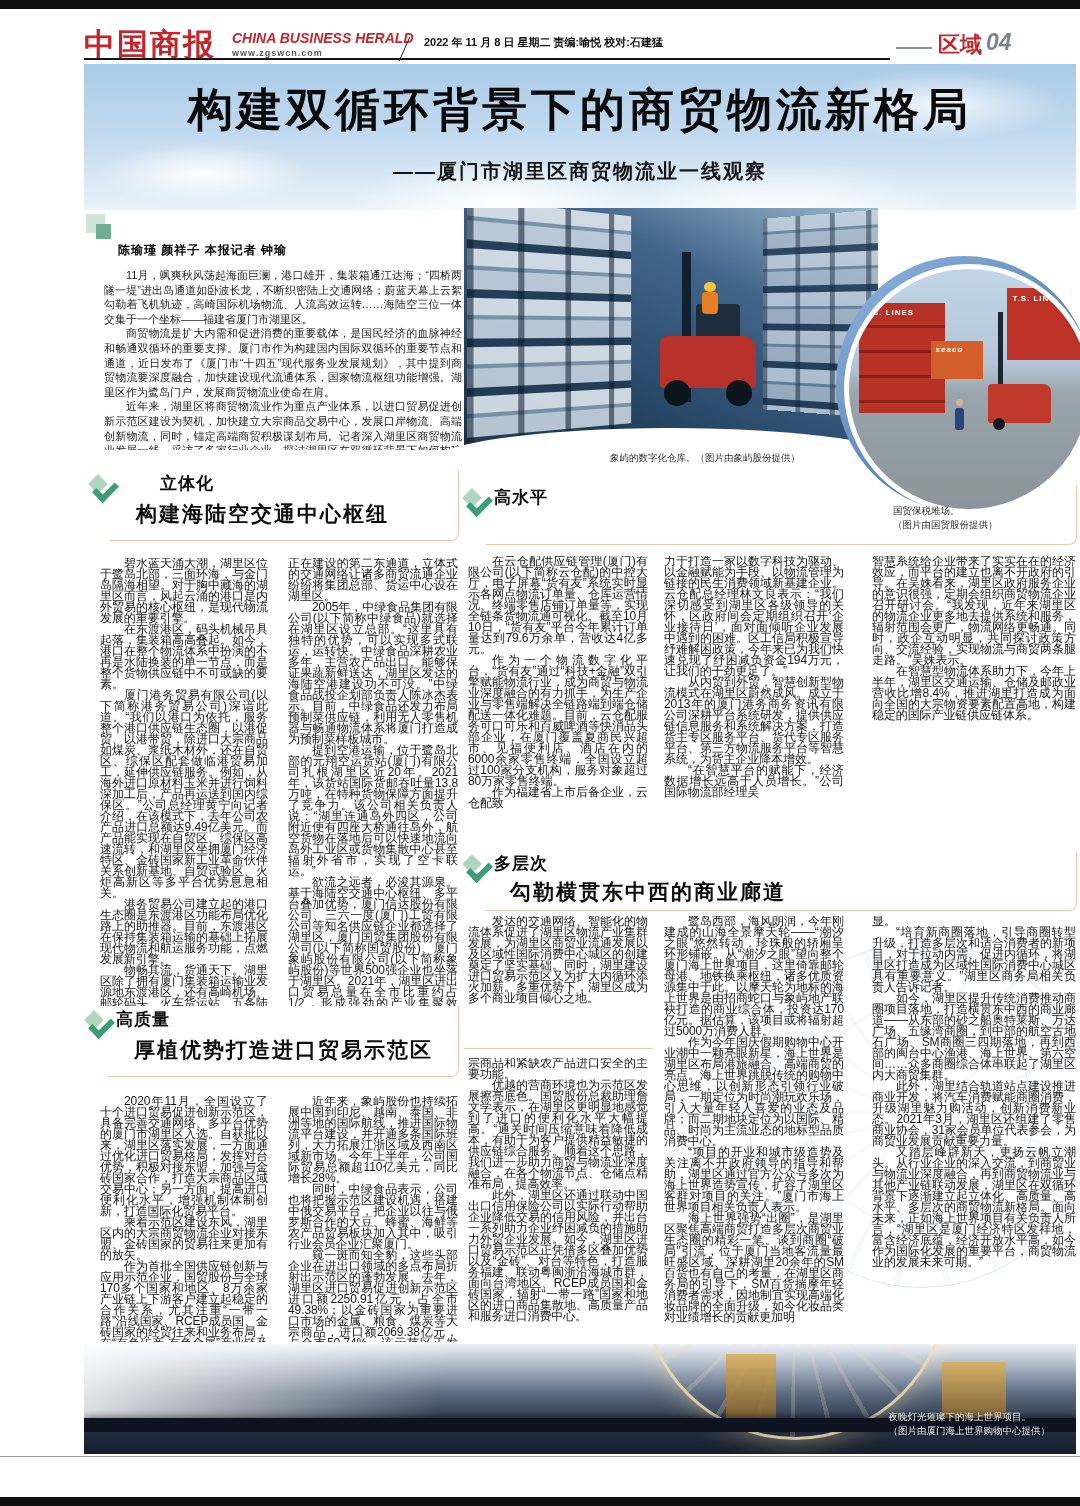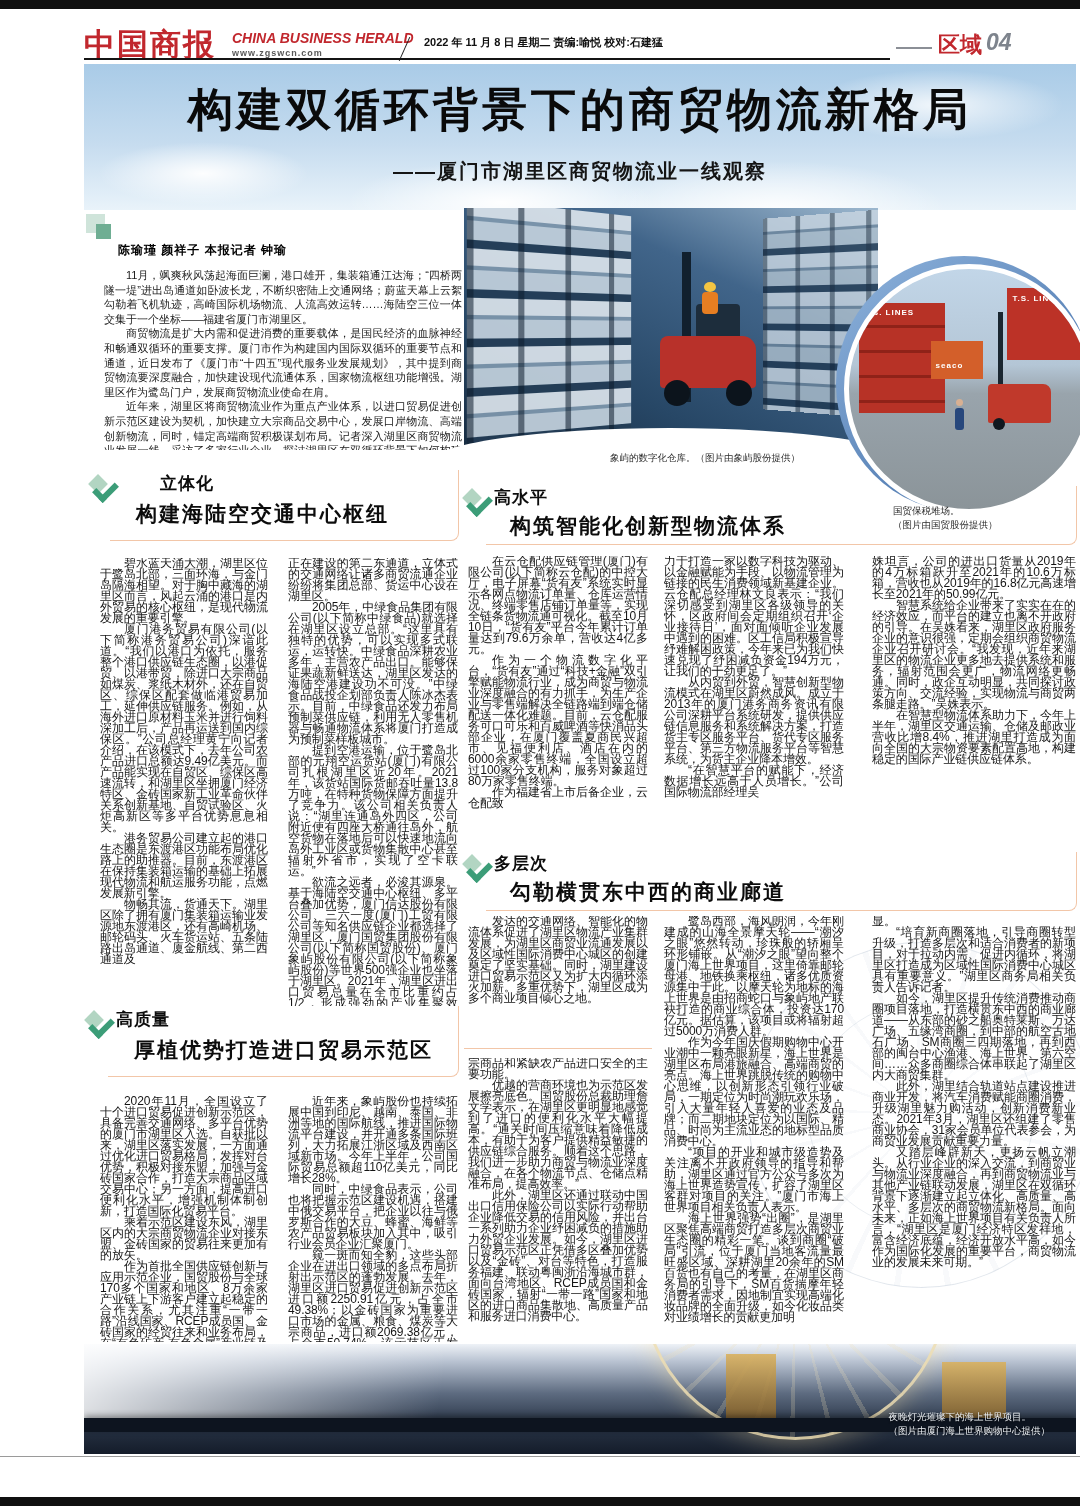--- a/index.html
+++ b/index.html
@@ -165,21 +165,21 @@
 
   <div class="abs circle-ring"></div>
   <div class="abs photo-circle">
     <div class="cstackL">
       <span class="clabel" style="left:6px;top:5px;">T.S. LINES</span>
     </div>
     <div class="cstackR">
       <span class="clabel" style="left:5px;top:6px;">T.S. LINES</span>
     </div>
     <div class="cseaco">
-      <span class="clabel" style="left:5px;top:20px;">seaco</span>
+      <span class="clabel" style="left:5px;top:4px;font-style:italic;">seaco</span>
     </div>
     <div class="fork2-mast"></div>
     <div class="fork2-body"></div>
     <div class="fork2-wheel"></div>
     <div class="worker2h"></div>
     <div class="worker2"></div>
   </div>
 
   <div class="abs cap cap1">象屿的数字化仓库。（图片由象屿股份提供）</div>
   <div class="abs cap cap2">
@@ -192,50 +192,49 @@
 
   <div class="abs frame" style="left:110px;top:470px;width:348px;height:70px;"></div>
   <div class="abs check" style="left:90px;top:474px;">
       <i class="c1"></i>
       <i class="c2"></i>
     </div>
   <div class="abs kicker" style="left:120px;top:472px;margin-left:40px;">立体化</div>
   <div class="abs sec-title" style="left:136px;top:500px;">构建海陆空交通中心枢纽</div>
   <div class="abs tcol" style="left:100px;top:558px;width:168px;height:448px;">
       <p>碧水蓝天涌大潮，湖里区位于鹭岛北部，三面环海，与金门岛隔海相望。对于胸中藏海的湖里区而言，风起云涌的港口是内外贸易的核心枢纽，是现代物流发展的重要引擎。</p>
+      <p>在东渡港区，码头机械吊具起落，集装箱高高叠起。如今，港口在整个物流体系中扮演的不再是水陆换装的单一节点，而是整个货物供应链中不可或缺的要素。</p>
       <p>厦门港务贸易有限公司(以下简称港务贸易公司)深谙此道。“我们以港口为依托，服务整个港口供应链生态圈，以港促贸、以港带贸，除进口大宗商品如煤炭、浆纸木材外，还在自贸区、综保区配套做临港贸易加工，延伸供应链服务。例如，从海外进口原材料玉米并进行饲料深加工后，产品再运送到国内综保区。”公司总经理黄宁向记者介绍，在该模式下，去年公司农产品进口总额达9.49亿美元。而产品能实现在自贸区、综保区高速流转，和湖里区坐拥厦门经济特区、金砖国家新工业革命伙伴关系创新基地、自贸试验区、火炬高新区等多平台优势息息相关。</p>
       <p>港务贸易公司建立起的港口生态圈是东渡港区功能布局优化路上的助推器。目前，东渡港区在保持集装箱运输的基础上拓展现代物流和航运服务功能，点燃发展新引擎。</p>
       <p>物畅其流，货通天下。湖里区除了拥有厦门集装箱运输业发源地东渡港区，还有高崎机场、邮轮码头、火车货运站、五条陆路出岛通道、厦金航线、第二西通道及</p>
     </div>
   <div class="abs tcol cont" style="left:288px;top:558px;width:170px;height:448px;">
       <p>正在建设的第二东通道，立体式的交通网络让诸多商贸流通企业纷纷将集团总部、货运中心设在湖里区。</p>
       <p>2005年，中绿食品集团有限公司(以下简称中绿食品)就选择在湖里区设立总部。“这里具有独特的优势，可以实现多式联运，运转快。中绿食品深耕农业多年，主营农产品出口。能够保证果蔬新鲜送达，湖里区发达的海陆空港建设功不可没。”中绿食品战投企划部负责人陈冰杰表示。目前，中绿食品还发力布局预制菜供应链，利用无人零售机器与畅通物流体系将厦门打造成为预制菜样板城市。</p>
       <p>提到空港运输，位于鹭岛北部的元翔空运货站(厦门)有限公司扎根湖里区近20年。2021年，该货站国际货邮吞吐量13.8万吨，在特种货物保障方面提升了竞争力。该公司相关负责人说：“湖里连通岛外四区，公司附近便有四座大桥通往岛外，航空货物在落地后可以快速地流向岛外工业区或货物集散中心甚至辐射外省市，实现了空卡联运。”</p>
       <p>欲流之远者，必浚其源泉。基于海陆空交通中心枢纽、多平台叠加优势，厦门信达股份有限公司、三六一度(厦门)工贸有限公司等知名供应链企业都选择了湖里区，厦门国贸集团股份有限公司(以下简称国贸股份)、厦门象屿股份有限公司(以下简称象屿股份)等世界500强企业也坐落于湖里区。2021年，湖里区进出口贸易总量在全市比重约占1/2，形成强劲的产业集聚效应，推进湖里区商贸物流业提质增效。</p>
     </div>
 
   <div class="abs frame" style="left:486px;top:486px;width:590px;height:58px;"></div>
   <div class="abs check" style="left:464px;top:488px;">
       <i class="c1"></i>
       <i class="c2"></i>
     </div>
   <div class="abs kicker" style="left:494px;top:486px;">高水平</div>
-  <div class="abs sec-title" style="left:510px;top:512px;">构筑智能化创新型物流体系</div>
   <div class="abs tcol" style="left:468px;top:556px;width:180px;height:292px;">
       <p>在云仓配供应链管理(厦门)有限公司(以下简称云仓配)的中控大厅，电子屏幕“货有友”系统实时显示各网点物流订单量、仓库运营情况、终端零售店铺订单量等，实现全链条货物流通可视化。截至10月10日，“货有友”平台今年累计订单量达到79.6万余单，营收达4亿多元。</p>
       <p>作为一个物流数字化平台，“货有友”通过“科技+金融”双引擎赋能物流行业，成为商贸与物流业深度融合的有力抓手，为生产企业与零售端解决全链路端到端仓储配送一体化难题。目前，云仓配服务可口可乐和百威啤酒等快消品头部企业，在厦门覆盖夏商民兴超市、见福便利店、酒店在内的6000余家零售终端，全国设立超过100家分支机构，服务对象超过80万家零售终端。</p>
       <p>作为福建省上市后备企业，云仓配致</p>
     </div>
   <div class="abs tcol cont" style="left:664px;top:556px;width:180px;height:292px;">
       <p>力于打造一家以数字科技为驱动、以金融赋能为手段、以物流管理为链接的民生消费领域新基建企业。云仓配总经理林文良表示：“我们深切感受到湖里区各级领导的关怀，区政府间会定期组织召开‘企业接待日’，面对面倾听企业发展中遇到的困难。区工信局积极宣导纾难解困政策，今年来已为我们快速兑现了纾困减负资金194万元，让我们的干劲更足了。”</p>
       <p>从内贸到外贸，智慧创新型物流模式在湖里区蔚然成风。成立于2013年的厦门港务商务资讯有限公司深耕平台系统研发，提供供应链信息服务和系统解决方案，打造货主专区服务平台、货代专区服务平台、第三方物流服务平台等智慧系统，为货主企业降本增效。</p>
       <p>“在智慧平台的赋能下，经济数据增长远高于人员增长。”公司国际物流部经理吴</p>
     </div>
   <div class="abs tcol cont" style="left:872px;top:556px;width:204px;height:292px;">
-      <p>姝坦言，公司的进出口货量从2019年的4万标箱跃升至2021年的10.6万标箱，营收也从2019年的16.8亿元高速增长至2021年的50.99亿元。</p>
       <p>智慧系统给企业带来了实实在在的经济效应，而平台的建立也离不开政府的引导。在吴姝看来，湖里区政府服务企业的意识很强，定期会组织商贸物流企业召开研讨会。“我发现，近年来湖里区的物流企业更多地去提供系统和服务，辐射范围会更广，物流网络更畅通。同时，政企互动明显，共同探讨政策方向、交流经验，实现物流与商贸两条腿走路。”吴姝表示。</p>
       <p>在智慧型物流体系助力下，今年上半年，湖里区交通运输、仓储及邮政业营收比增8.4%，推进湖里打造成为面向全国的大宗物资要素配置高地，构建稳定的国际产业链供应链体系。</p>
     </div>
 
   <div class="abs frame" style="left:486px;top:852px;width:590px;height:58px;"></div>
   <div class="abs check" style="left:464px;top:854px;">
       <i class="c1"></i>
       <i class="c2"></i>
     </div>
   <div class="abs kicker" style="left:494px;top:852px;">多层次</div>

